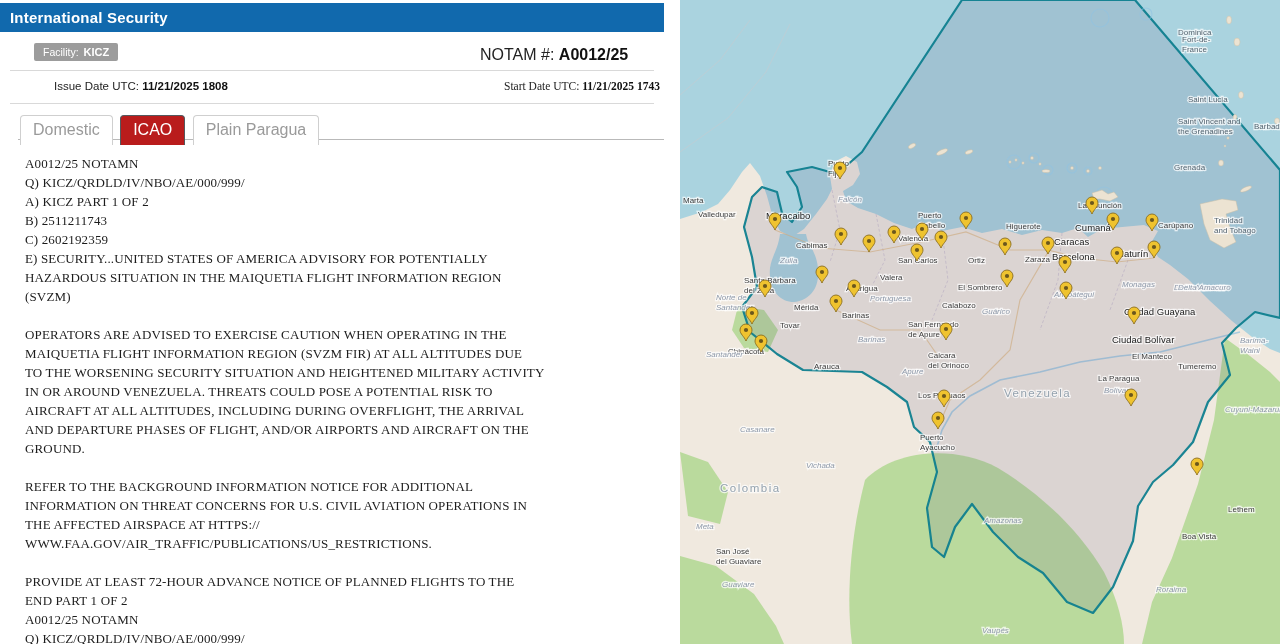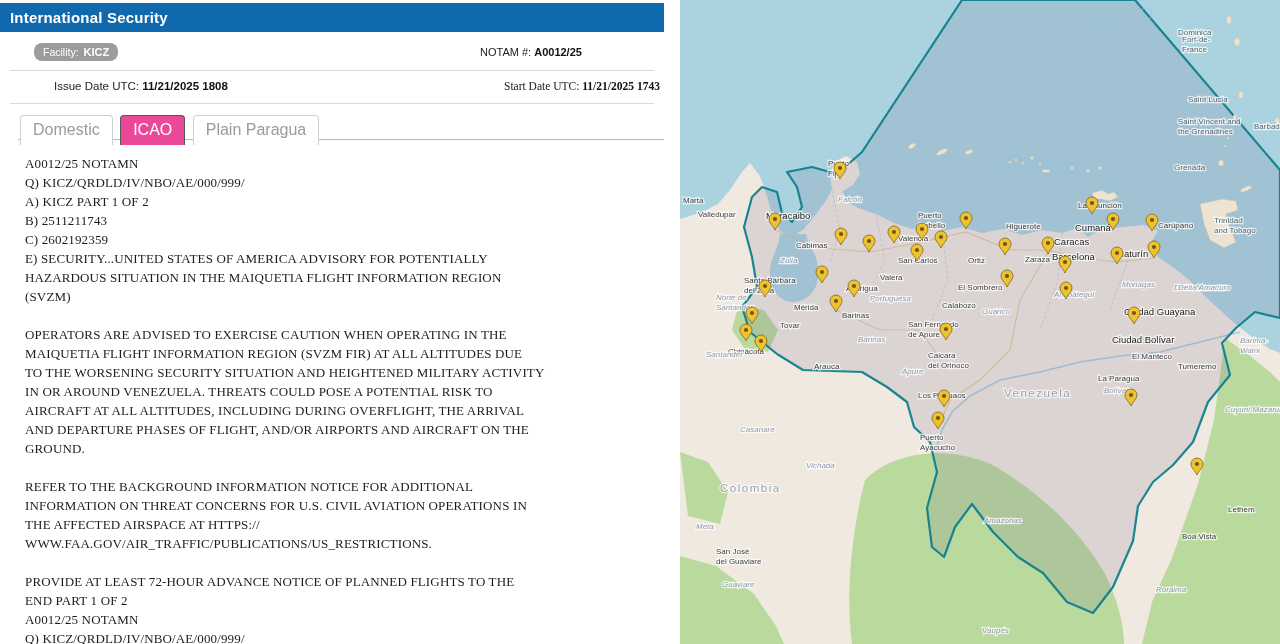--- a/index.html
+++ b/index.html
@@ -5,33 +5,33 @@
   * { box-sizing: border-box; margin: 0; padding: 0; }
   html,body { width:1280px; height:644px; background:#fff; font-family:"Liberation Sans",sans-serif; overflow:hidden; }
   .app { display:flex; width:1280px; height:644px; }
 
   
   .left-panel { width:680px; height:644px; background:#fff; position:relative; }
   .left-inner { width:664px; }
   .title-bar { margin-top:3px; width:664px; height:29px; background:#1169ad; color:#fff;
                font-size:15px; font-weight:bold; line-height:29px; padding-left:10px; letter-spacing:.2px; }
   .meta-row { position:relative; height:38px; padding:10px 0 0 34px; }
-  .facility-badge { display:inline-block; background:#9c9c9c; color:#fff; border-radius:8px;
+  .facility-badge { display:inline-block; background:#9c9c9c; color:#fff; border-radius:2px;
                     padding:3px 9px; font-size:10.5px; }
   .facility-badge b { font-size:11px; margin-left:2px; }
-  .notam-num { position:absolute; left:480px; top:14px; font-size:11px; color:#222; }
+  .notam-num { position:absolute; left:480px; top:14px; font-size:16px; color:#222; }
   .notam-num b, .date-row b { color:#111; }
   .divider { border-top:1px solid #d9d9d9; margin:0 10px; }
   .date-row { position:relative; height:32px; padding:9px 0 0 30px; font-size:11.5px; color:#222;margin-left:24px; }
   .date-row .right-col { position:absolute; left:480px; top:9px;font-family:Liberation Serif, serif; }
   .tabs { margin:10px 0 0 18px; border-bottom:1px solid #b9b9b9; padding-left:2px; height:26px; }
   .tab { display:inline-block; padding:5px 12px 6px; font-size:16px; color:#9a9a9a;
          border:1px solid #cfcfcf; border-bottom:none; border-radius:4px 4px 0 0;
          background:#fff; margin-right:3px; cursor:pointer; position:relative; top:1px; }
-  .tab.active { background:#ec4899; border-color:#54595e; color:#fff; }
+  .tab.active { background:#b91c1c; border-color:#54595e; color:#fff; }
   .notam-text { padding:14px 20px 0 25px; font-size:13px; line-height:19px; color:#1c1c1c;
                 white-space:pre-line; letter-spacing:.15px;font-family:Liberation Serif, serif; }
 
   
   .map-panel { width:600px; height:644px; position:relative; background:#aad3df; }
   svg { display:block; }
   .ml { paint-order:stroke; stroke:#ffffff; stroke-opacity:.72; stroke-width:2.4px; font-family:"Liberation Sans",sans-serif; }
   .ml.town   { font-size:8px;   fill:#3c3c3c; }
   .ml.citylg { font-size:9.5px; fill:#222222; }
   .ml.state  { font-size:8px;   fill:#8e99a9; font-style:italic; }

